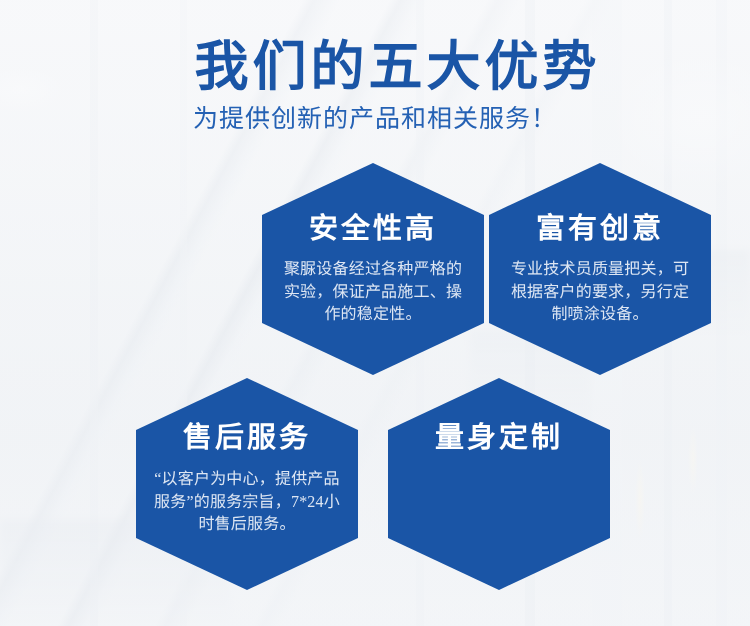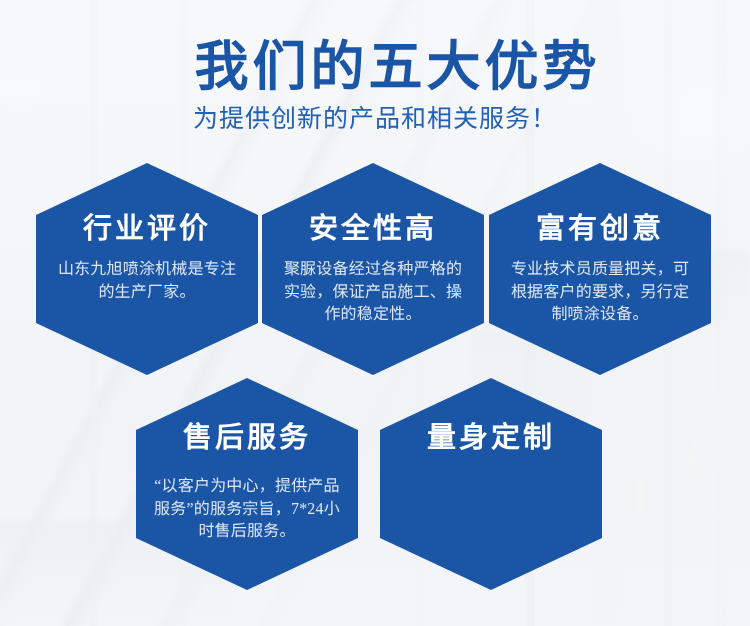--- a/index.html
+++ b/index.html
@@ -147,46 +147,42 @@
   .hex-r1 .hex-title { margin-top: 51px; }
   .hex-r1 .hex-body  { margin-top: 15px; width: 192px; }
 
   #hex-1 { left: 36px; }
   #hex-2 { left: 262px; }
   #hex-3 { left: 489px; }
 
   
   .hex-r2 { width: 222px; height: 212px; top: 378px; }
   .hex-r2 .hex-title { margin-top: 45px; }
-  .hex-r2 .hex-body  { margin-top: 23px; width: 200px; }
+  .hex-r2 .hex-body  { margin-top: 16px; width: 200px; }
 
   #hex-4 { left: 136px; }
-  #hex-5 { left: 380px; }
+  #hex-5 { left: 388px; }
 </style>
 </head>
 <body>
 
 <div id="poster">
 
   <div class="bg-layer bg-base"></div>
   <div class="bg-layer bg-diagonals"></div>
   <div class="bg-layer bg-verticals"></div>
   <div class="bg-layer bg-blocks"></div>
   <div class="bg-layer bg-lamps"></div>
   <div class="bg-layer bg-haze"></div>
 
   <div class="headings">
     <h1 class="main-title">我们的五大优势</h1>
     <p class="sub-title">为提供创新的产品和相关服务！</p>
   </div>
 
-  <div class="hex hex-r1" id="hex-1">
-    <div class="hex-title">行业评价</div>
-    <div class="hex-body">山东九旭喷涂机械是专注的生产厂家。</div>
-  </div>
 
   <div class="hex hex-r1" id="hex-2">
     <div class="hex-title">安全性高</div>
     <div class="hex-body">聚脲设备经过各种严格的实验，保证产品施工、操作的稳定性。</div>
   </div>
 
   <div class="hex hex-r1" id="hex-3">
     <div class="hex-title">富有创意</div>
     <div class="hex-body">专业技术员质量把关，可根据客户的要求，另行定制喷涂设备。</div>
   </div>

